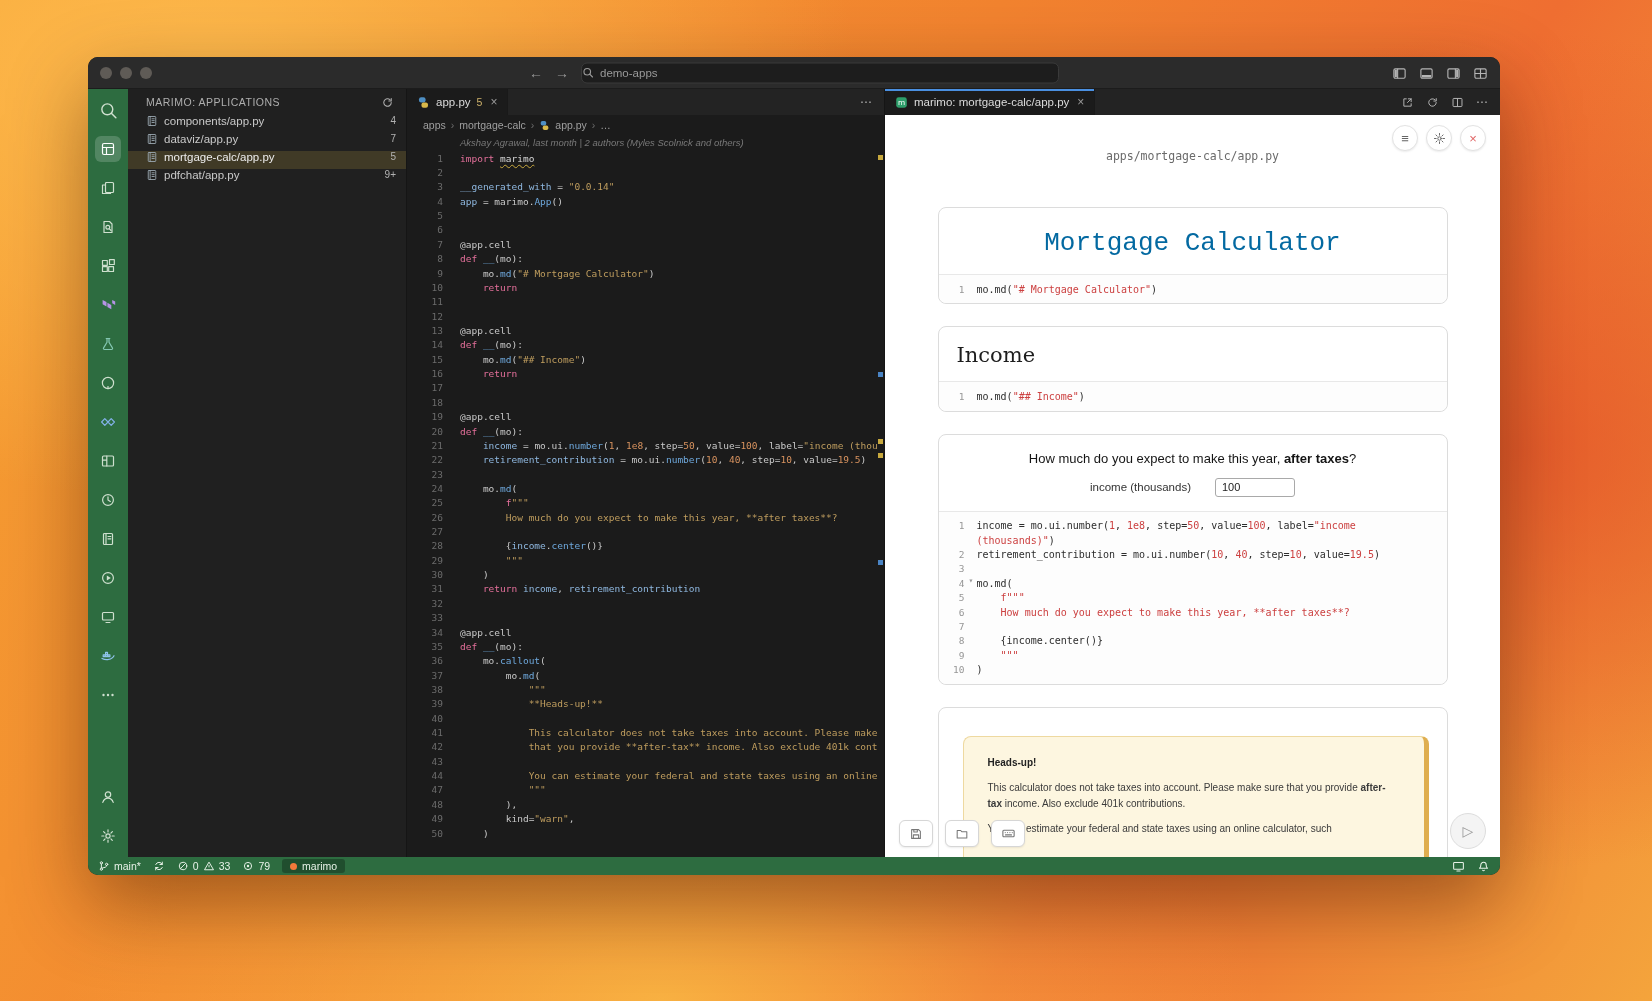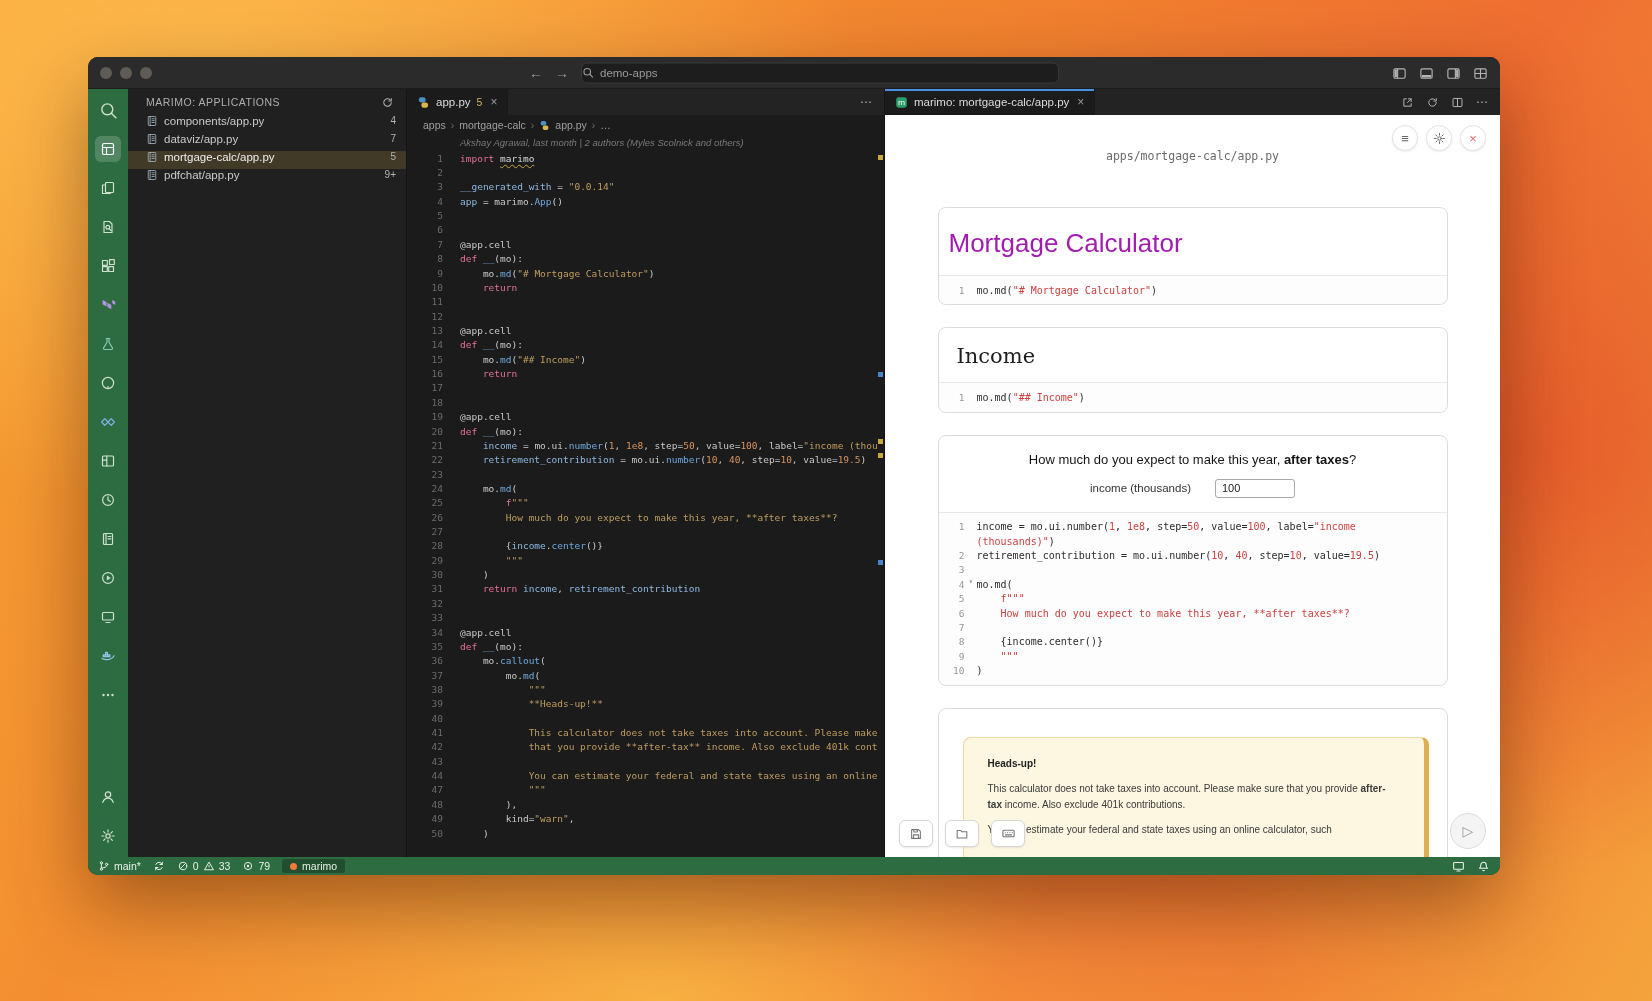--- a/index.html
+++ b/index.html
@@ -66,21 +66,21 @@
   .rmark{position:absolute;right:1px;width:5px;height:5px}
   
   .group2{flex:1;display:flex;flex-direction:column;background:var(--ed-bg);min-width:0}
   .webview{flex:1;background:#fff;position:relative;overflow:hidden;color:#222}
   .wv-controls{position:absolute;top:10px;right:14px;display:flex;gap:8px;z-index:5}
   .wv-btn{width:26px;height:26px;border-radius:50%;background:#fff;border:1px solid #e3e3e3;box-shadow:0 1px 2px rgba(0,0,0,.08);display:flex;align-items:center;justify-content:center;color:#666;font-size:13px;cursor:pointer}
   .wv-btn.close{color:#e06565}
   .wv-path{margin-top:34px;text-align:center;color:#6a6a6a;font-family:"DejaVu Sans Mono",monospace;font-size:11.5px}
   .cell{width:510px;margin:22px auto 0;border:1px solid #dcdcdc;border-radius:8px;background:#fff}
   .cell.first{margin-top:44px}
-  .cell-title-lg{font-family:Liberation Sans, sans-serif;font-size:26px;color:#a21caf;padding:20px 10px 16px}
+  .cell-title-lg{font-family:Liberation Mono, monospace;font-size:26px;color:#0369a1;text-align:center;padding:20px 10px 16px}
   .cell-title-md{font-family:"DejaVu Serif",serif;font-size:21px;color:#1d1d1d;text-align:left;padding:16px 18px 14px}
   .cell-code{border-top:1px solid #e8e8e8;padding:7px 10px;background:#fdfdfd;border-radius:0 0 8px 8px;font-family:"DejaVu Sans Mono",monospace}
   .cell-code .cl .ln{width:16px;color:#969696;font-size:9.5px;margin:0}
   .cell-code .cl .ct{margin-left:12px;font-size:10px}
   .mk-p{color:#2d2d2d}.mk-r{color:#cc4040}
   .fold{position:absolute;left:20px;top:0;font-size:8px;color:#999}
   .q{padding:16px 16px 0;text-align:center;font-size:13px;color:#151515}
   .form-row{display:flex;align-items:center;justify-content:center;gap:24px;padding:12px 0 14px;font-size:11.5px;color:#333}
   .num-input{width:80px;height:19px;border:1px solid #a9a9a9;border-radius:3px;padding:0 6px;font-size:11px;color:#222;font-family:"Liberation Sans",sans-serif}
   .callout{margin:28px 18px 24px 24px;background:#fdf6e0;border:1px solid #eed9a0;border-right:5px solid #dfae4f;border-radius:8px;padding:18px 24px 20px;font-size:10px;color:#3a3a3a;line-height:1.55}

